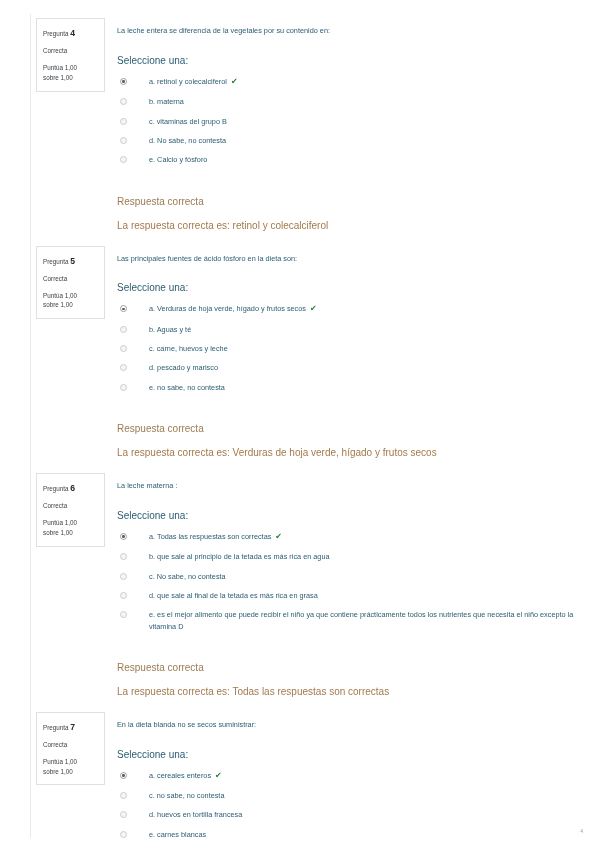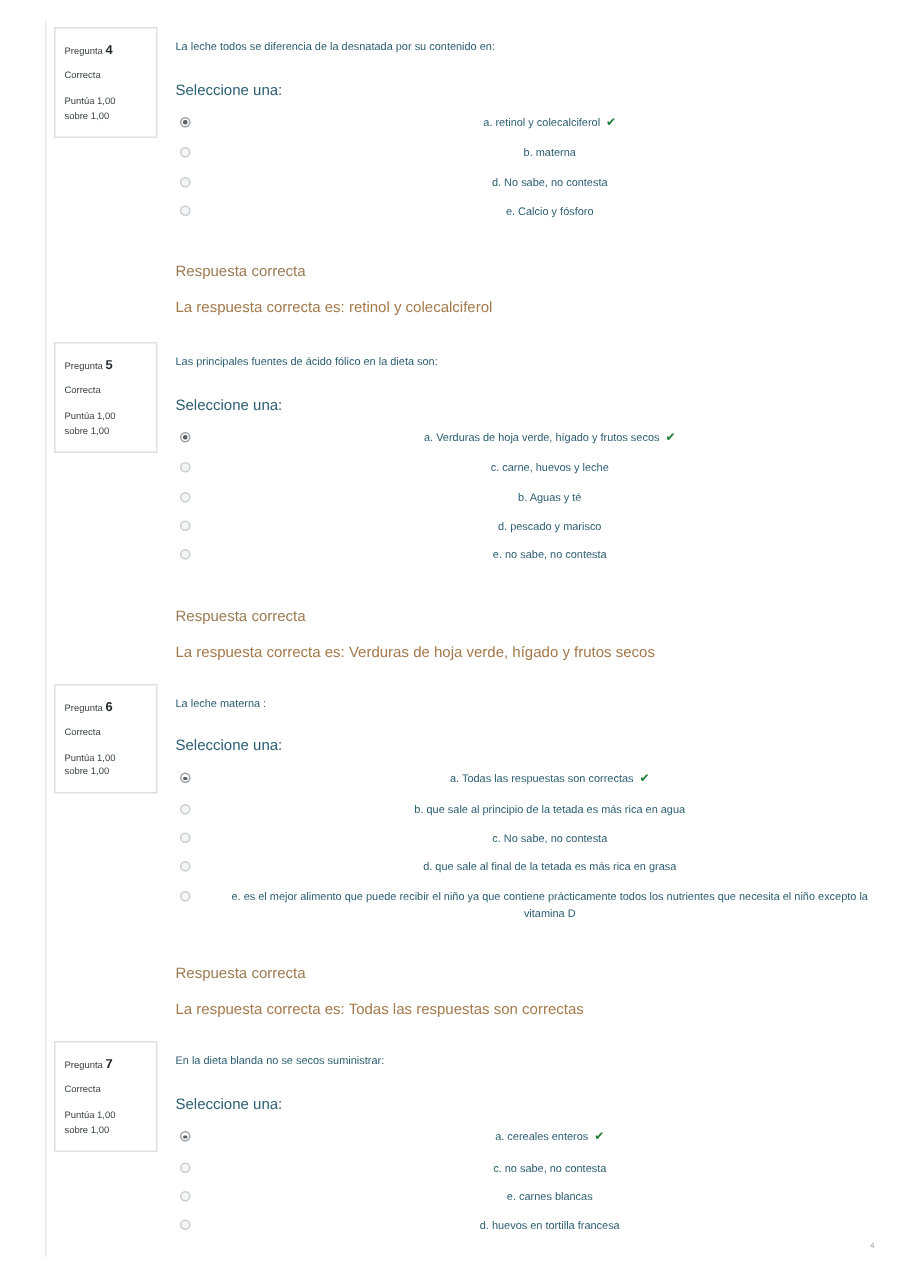--- a/index.html
+++ b/index.html
@@ -90,21 +90,20 @@
   .prompt {
     font-size: 10px;
     color: #2c5e72;
     margin: 18px 0 6px 0;
   }
 
   .answers {
     list-style: none;
     margin: 0;
     padding: 0;
-    text-align: center;
   }
   .answer {
     position: relative;
     padding: 4px 0 4px 32px;
     font-size: 7.3px;
     color: #2c5e72;
     line-height: 1.55;
     min-height: 10px;
   }
   .radio {
@@ -169,50 +168,51 @@
     <div class="question" style="min-height: 210px;">
       <div class="qinfo">
         <div class="qno"><span>Pregunta </span><b>4</b></div>
         <div class="qstate">Correcta</div>
         <div class="qgrade">
           <div>Puntúa 1,00</div>
           <div>sobre 1,00</div>
         </div>
       </div>
       <div class="qcontent">
-        <p class="qtext">La leche todos se diferencia de la desnatada por su contenido en:</p>
+        <p class="qtext">La leche entera se diferencia de la vegetales por su contenido en:</p>
         <div class="prompt">Seleccione una:</div>
         <ul class="answers">
           <li class="answer"><span class="radio checked"></span><span>a. retinol y colecalciferol</span><span class="tick">✔</span></li>
           <li class="answer"><span class="radio"></span><span>b. materna</span></li>
+          <li class="answer"><span class="radio"></span><span>c. vitaminas del grupo B</span></li>
           <li class="answer"><span class="radio"></span><span>d. No sabe, no contesta</span></li>
           <li class="answer"><span class="radio"></span><span>e. Calcio y fósforo</span></li>
         </ul>
         <div class="feedback">
           <div class="fb-line">Respuesta correcta</div>
           <div class="fb-line right">La respuesta correcta es: retinol y colecalciferol</div>
         </div>
       </div>
     </div>
     <div class="question" style="min-height: 210px;">
       <div class="qinfo">
         <div class="qno"><span>Pregunta </span><b>5</b></div>
         <div class="qstate">Correcta</div>
         <div class="qgrade">
           <div>Puntúa 1,00</div>
           <div>sobre 1,00</div>
         </div>
       </div>
       <div class="qcontent">
-        <p class="qtext">Las principales fuentes de ácido fólico en la dieta son:</p>
+        <p class="qtext">Las principales fuentes de ácido fósforo en la dieta son:</p>
         <div class="prompt">Seleccione una:</div>
         <ul class="answers">
           <li class="answer"><span class="radio checked"></span><span>a. Verduras de hoja verde, hígado y frutos secos</span><span class="tick">✔</span></li>
+          <li class="answer"><span class="radio"></span><span>b. Aguas y té</span></li>
           <li class="answer"><span class="radio"></span><span>c. carne, huevos y leche</span></li>
-          <li class="answer"><span class="radio"></span><span>b. Aguas y té</span></li>
           <li class="answer"><span class="radio"></span><span>d. pescado y marisco</span></li>
           <li class="answer"><span class="radio"></span><span>e. no sabe, no contesta</span></li>
         </ul>
         <div class="feedback">
           <div class="fb-line">Respuesta correcta</div>
           <div class="fb-line right">La respuesta correcta es: Verduras de hoja verde, hígado y frutos secos</div>
         </div>
       </div>
     </div>
     <div class="question" style="min-height: 213px;">
@@ -248,22 +248,22 @@
           <div>Puntúa 1,00</div>
           <div>sobre 1,00</div>
         </div>
       </div>
       <div class="qcontent">
         <p class="qtext">En la dieta blanda no se secos suministrar:</p>
         <div class="prompt">Seleccione una:</div>
         <ul class="answers">
           <li class="answer"><span class="radio checked"></span><span>a. cereales enteros</span><span class="tick">✔</span></li>
           <li class="answer"><span class="radio"></span><span>c. no sabe, no contesta</span></li>
+          <li class="answer"><span class="radio"></span><span>d. huevos en tortilla francesa</span></li>
           <li class="answer"><span class="radio"></span><span>e. carnes blancas</span></li>
-          <li class="answer"><span class="radio"></span><span>d. huevos en tortilla francesa</span></li>
         </ul>
         <div class="feedback">
           <div class="fb-line">Respuesta correcta</div>
         </div>
       </div>
     </div>
   </div>
 
 <div class="page-mark">4</div>
 

